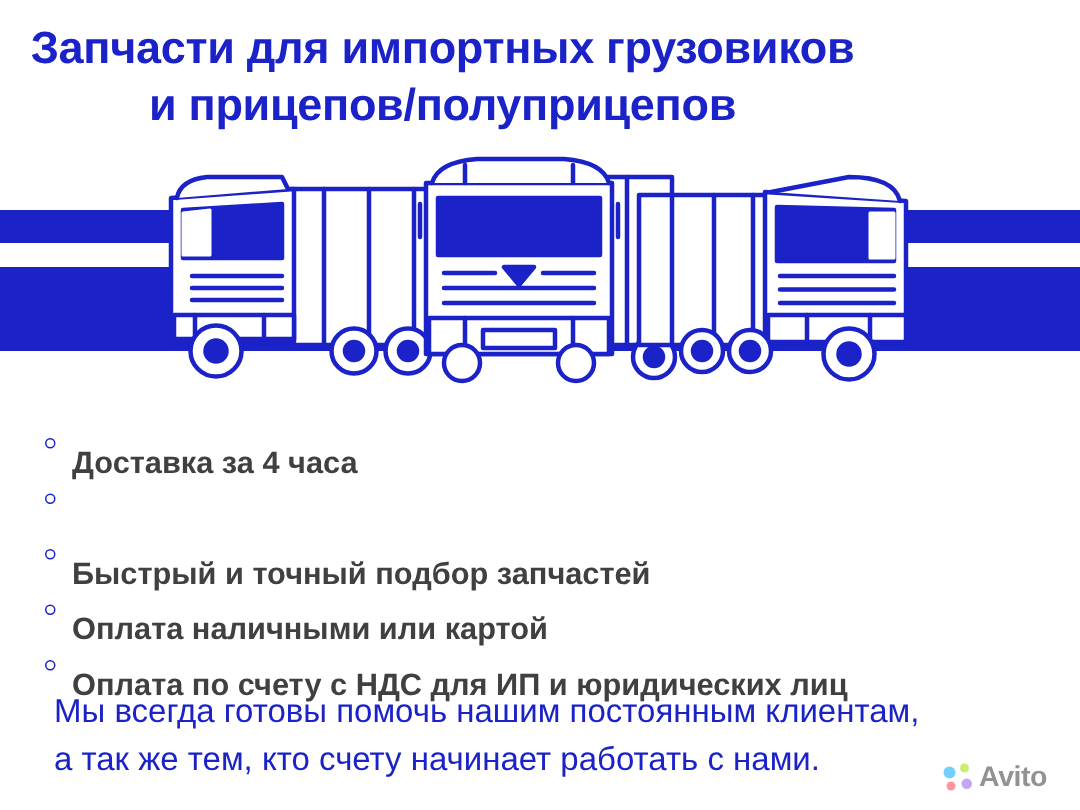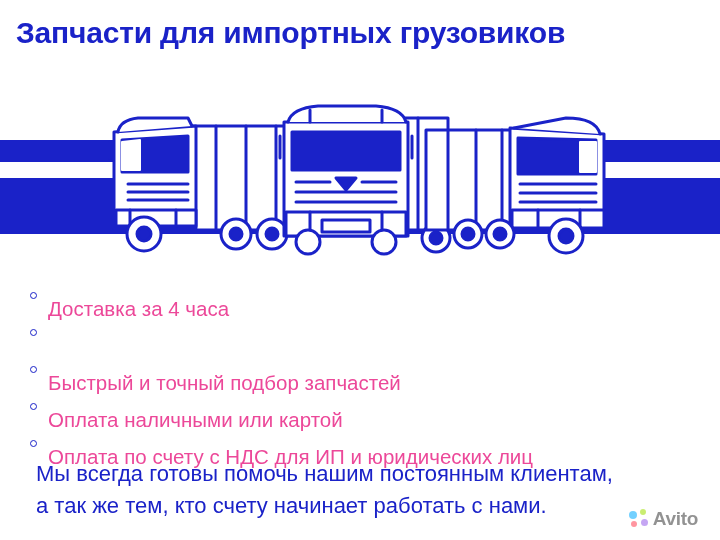--- a/index.html
+++ b/index.html
@@ -18,23 +18,23 @@
     width: 720px;
     height: 540px;
     background: #ffffff;
     overflow: hidden;
   }
 
   
   .headline {
     position: absolute;
     top: 14px;
-    left: 16px;
+    left: 4px;
     width: 582px;
-    text-align: left;
+    text-align: center;
     color: #1a22c8;
     font-weight: bold;
     font-size: 30px;
     line-height: 1.25;
     letter-spacing: -0.2px;
     z-index: 6;
   }
   .headline .l1 { display: block; }
   .headline .l2 { display: block; }
 
@@ -96,22 +96,22 @@
   }
   .bullet-mark i {
     display: inline-block;
     width: 7px;
     height: 7px;
     border: 1.5px solid #1a22c8;
     border-radius: 50%;
     box-sizing: border-box;
   }
   .bullet-text {
-    color: #ec4899;
-    font-weight: normal;
+    color: #404040;
+    font-weight: bold;
     font-size: 20.5px;
     white-space: nowrap;
     margin-top: 30px;
   }
 
   
   .closing {
     position: absolute;
     top: 458px;
     left: 36px;
@@ -156,20 +156,21 @@
     letter-spacing: -0.3px;
   }
 </style>
 </head>
 <body>
 
 <div id="ad">
 
   <div class="headline">
     <span class="l1">Запчасти для импортных грузовиков</span>
+    <span class="l2">и прицепов/полуприцепов</span>
   </div>
 
   <div class="band band-top"></div>
   <div class="band band-mid"></div>
   <div class="band band-bot"></div>
 
   <div class="trucks">
     <svg width="528" height="176" viewBox="0 0 528 176" xmlns="http://www.w3.org/2000/svg">
       <g fill="none" stroke="#1a22c8" stroke-width="3" stroke-linejoin="round" stroke-linecap="round">
 

